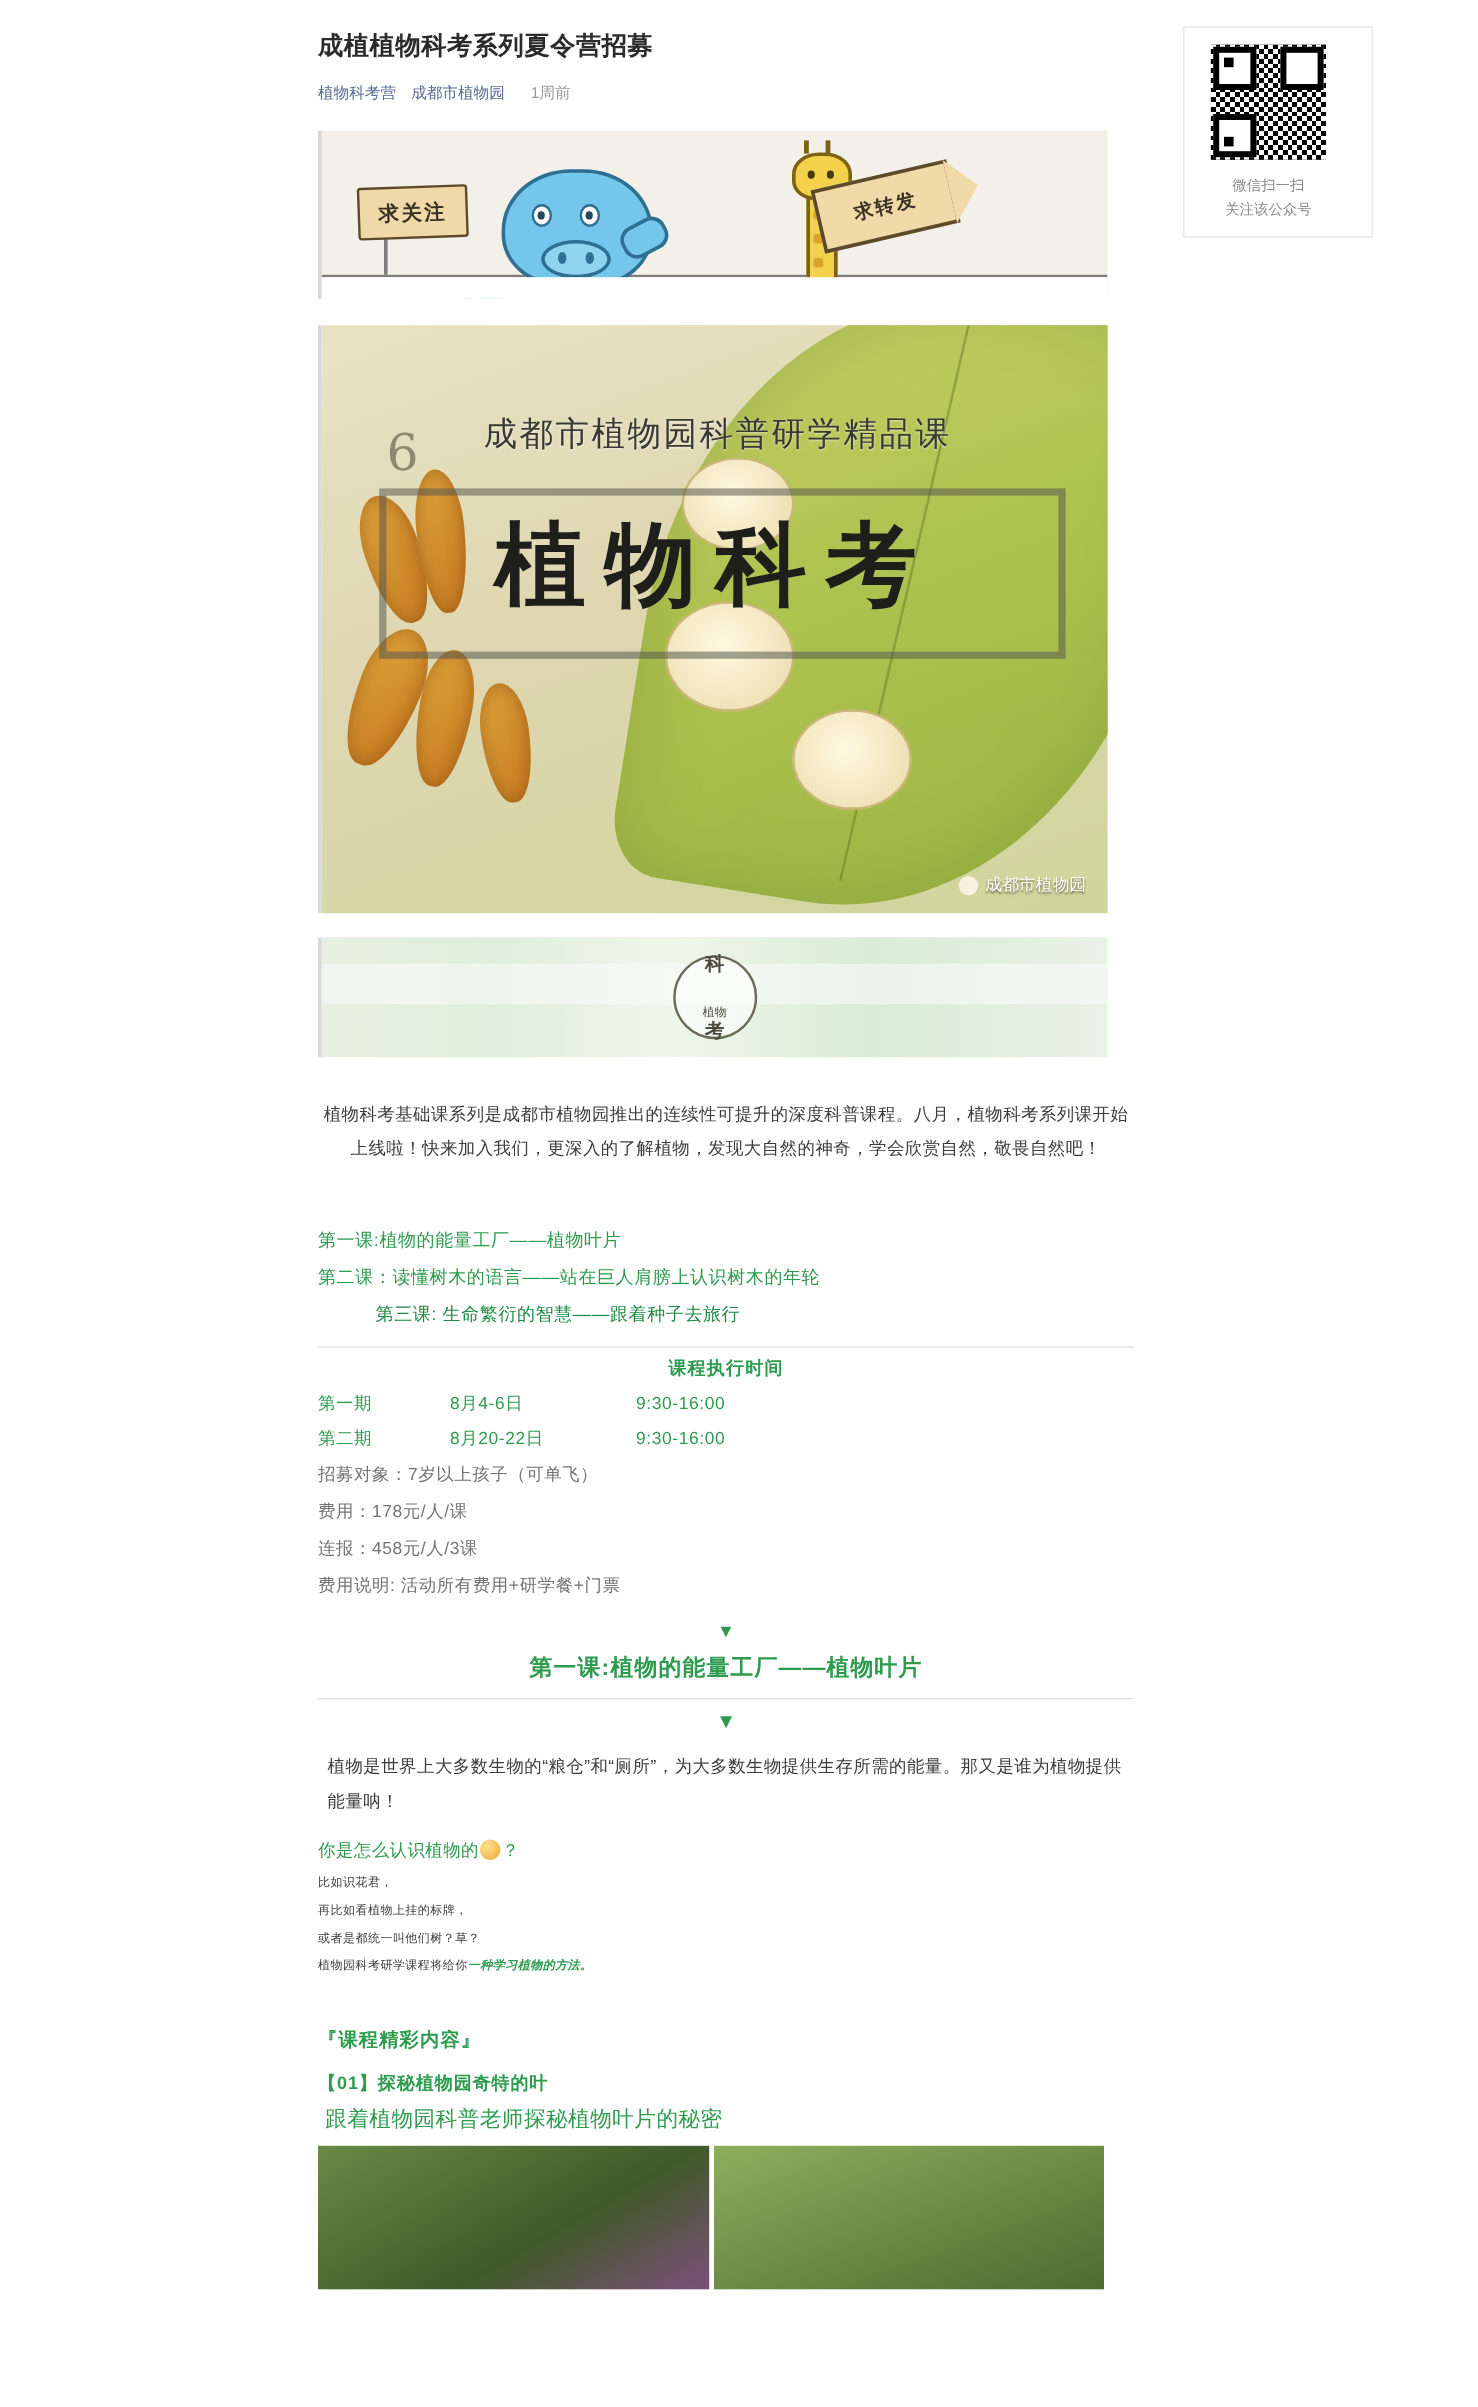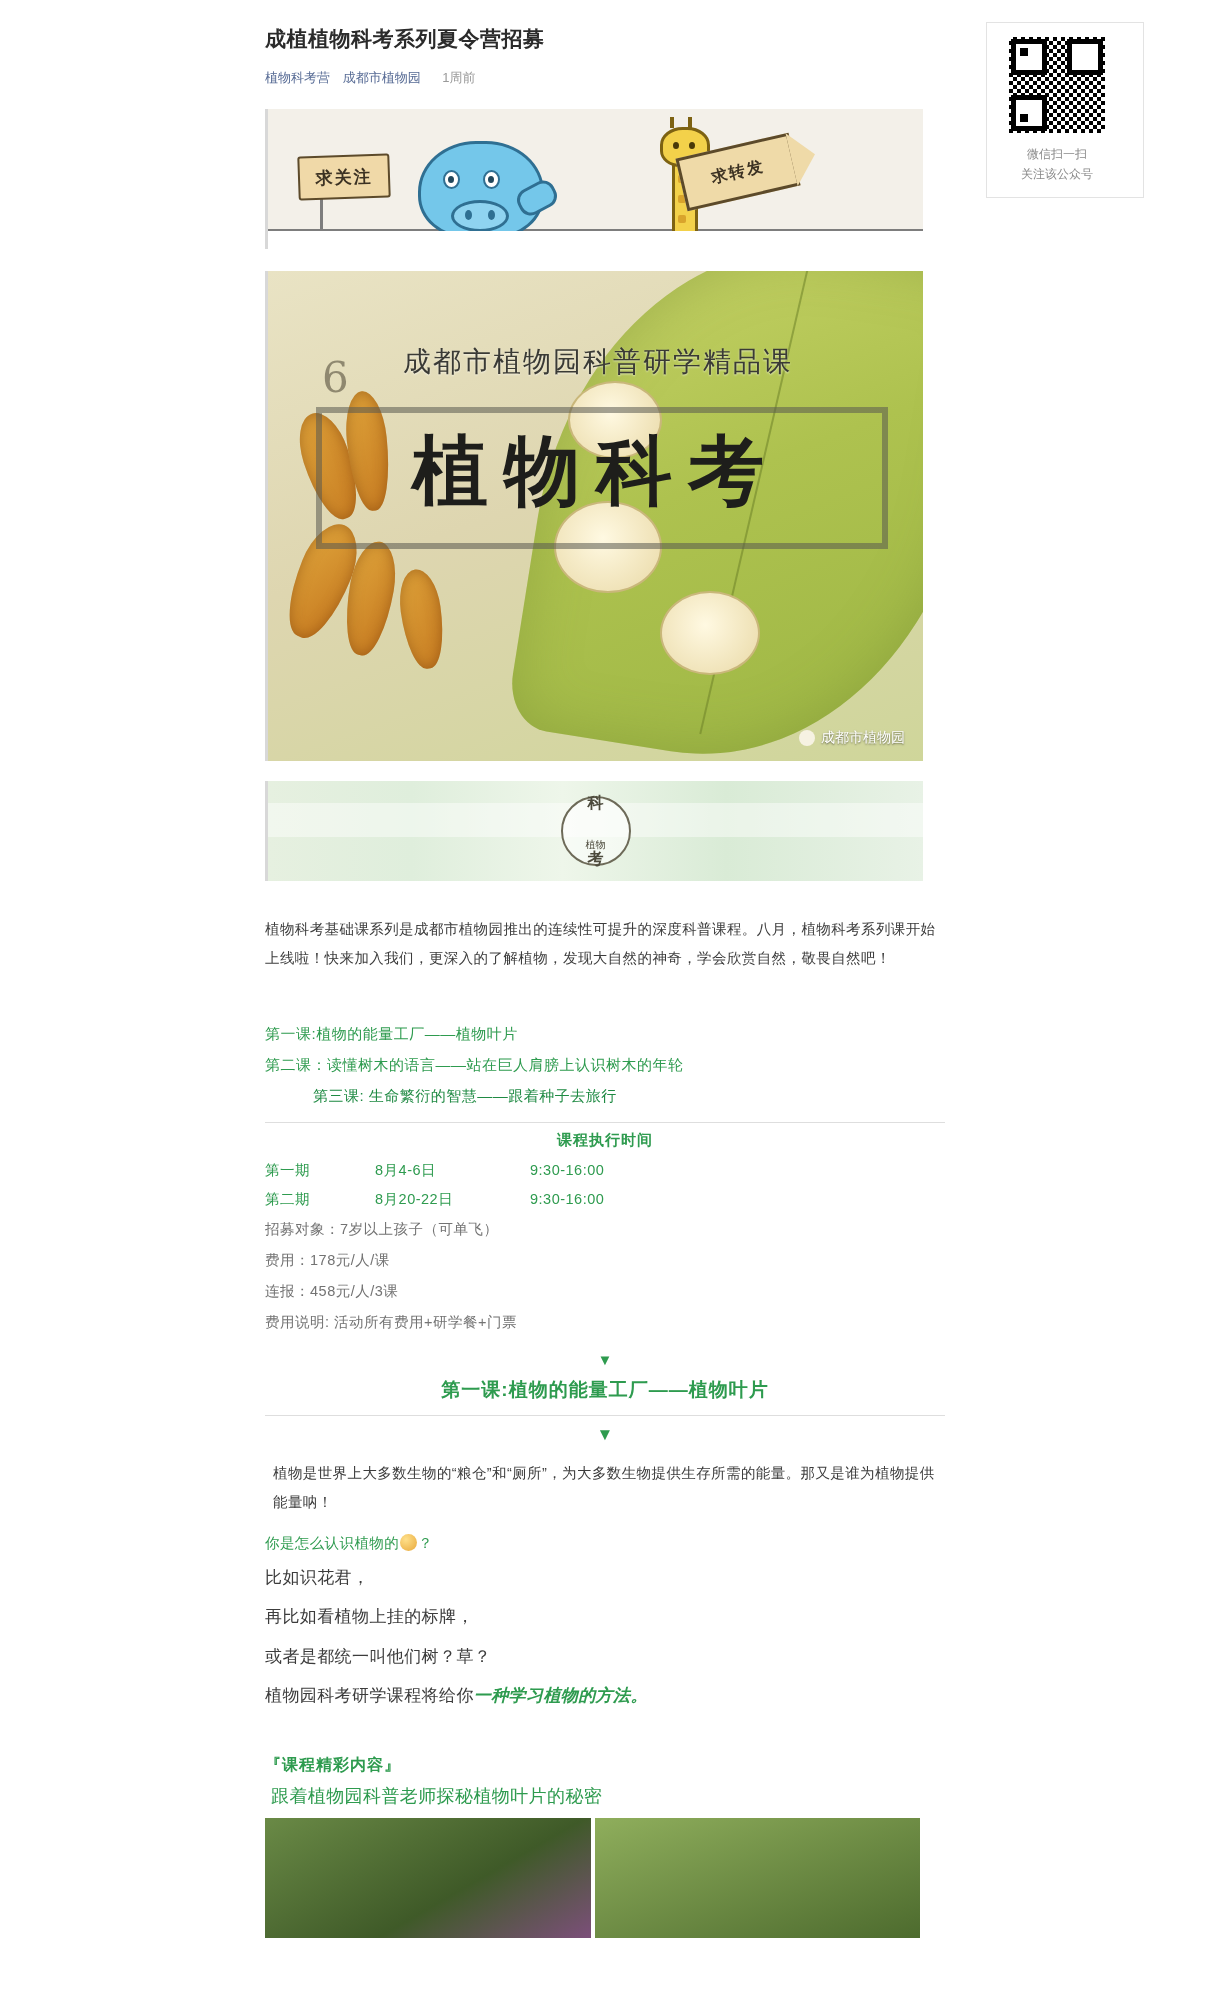--- a/index.html
+++ b/index.html
@@ -184,21 +184,21 @@
     width:66px;height:66px;border-radius:50%;border:2px solid #6d6a58;background:rgba(255,255,255,.55);
     display:flex;flex-direction:column;align-items:center;justify-content:center;
     font-family:"DejaVu Serif",serif;color:#4c4a3c;line-height:1.05;
   }
   .stripimg .seal .a{font-size:16px;font-weight:bold;}
   .stripimg .seal .b{font-size:10px;margin-top:28px;}
   .stripimg .seal .c{font-size:16px;font-weight:bold;}
 
   
   .para{
-    font-size:14.5px;line-height:2.0;color:#3c3c3c;margin-top:34px;letter-spacing:.4px;
+    font-size:14.5px;line-height:2.0;color:#3c3c3c;margin-top:34px;letter-spacing:.4px;text-align:center;
   }
   .lessons{margin-top:46px;}
   .lesson{font-size:15px;color:#2e9b4f;line-height:2.05;letter-spacing:.5px;}
   .lesson.b{color:#1f8a43;margin-left:48px;}
   .hr{height:1px;background:#dedede;margin:10px 0 0 0;}
   .sched-title{
     text-align:center;font-size:15px;font-weight:bold;color:#2e9b4f;margin:8px 0 6px 0;letter-spacing:1px;
   }
   .schedrow{
     font-size:14.5px;color:#2e9b4f;line-height:2.0;display:flex;letter-spacing:.5px;
@@ -208,21 +208,21 @@
   .green-line{font-size:14.5px;color:#737373;line-height:2.15;letter-spacing:.5px;}
   .caret{color:#2e9b4f;text-align:center;font-size:15px;line-height:1;margin:14px 0 4px;}
   .sec-hd{
     text-align:center;font-size:19px;font-weight:bold;color:#2e9b4f;
     letter-spacing:1px;margin:10px 0 0 0;
   }
   .sec-rule{height:1px;background:#dedede;margin-top:12px;}
   .caret-dn{color:#2e9b4f;text-align:center;font-size:17px;line-height:1;margin-top:10px;}
   .p2{font-size:14.5px;line-height:2.0;color:#3c3c3c;margin-top:16px;padding:0 8px;letter-spacing:.4px;}
   .p-green{font-size:14.5px;line-height:2.0;color:#2e9b4f;margin-top:12px;letter-spacing:.4px;}
-  .p-line{font-size:17px;line-height:2.3;color:#3c3c3c;letter-spacing:.4px;}
+  .p-line{font-size:10px;line-height:2.3;color:#3c3c3c;letter-spacing:.4px;}
   .p-line em{font-style:italic;color:#2e9b4f;font-weight:bold;}
   .emoji{display:inline-block;width:17px;height:17px;border-radius:50%;background:radial-gradient(circle at 35% 32%,#ffe08a,#e8a83b);vertical-align:-3px;margin:0 1px;}
   .hd-green{font-size:16px;color:#2e9b4f;font-weight:bold;margin-top:40px;letter-spacing:1px;}
   .hd-green2{font-size:15px;color:#2e9b4f;font-weight:bold;margin-top:16px;letter-spacing:.8px;}
   .sub-green{font-size:18px;color:#2e9b4f;margin-top:8px;padding-left:6px;letter-spacing:.4px;}
   .photostrip{
     margin-top:10px;display:flex;gap:4px;width:655px;height:120px;overflow:hidden;
   }
   .photostrip div{flex:1;}
   .ph1{background:linear-gradient(150deg,#6a8a46,#3f5a28 60%,#7c4f7a);}
@@ -365,20 +365,21 @@
     </div>
 
     <div class="p-line">比如识花君，</div>
     <div class="p-line">再比如看植物上挂的标牌，</div>
     <div class="p-line">或者是都统一叫他们树？草？</div>
     <div class="p-line">
       <span>植物园科考研学课程将给你</span><em>一种学习植物的方法。</em>
     </div>
 
     <div class="hd-green">『课程精彩内容』</div>
+    <div class="hd-green2">【01】探秘植物园奇特的叶</div>
     <div class="sub-green">跟着植物园科普老师探秘植物叶片的秘密</div>
 
     <div class="photostrip">
       <div class="ph1"></div>
       <div class="ph2"></div>
     </div>
 
   </div>
 </div>
 

